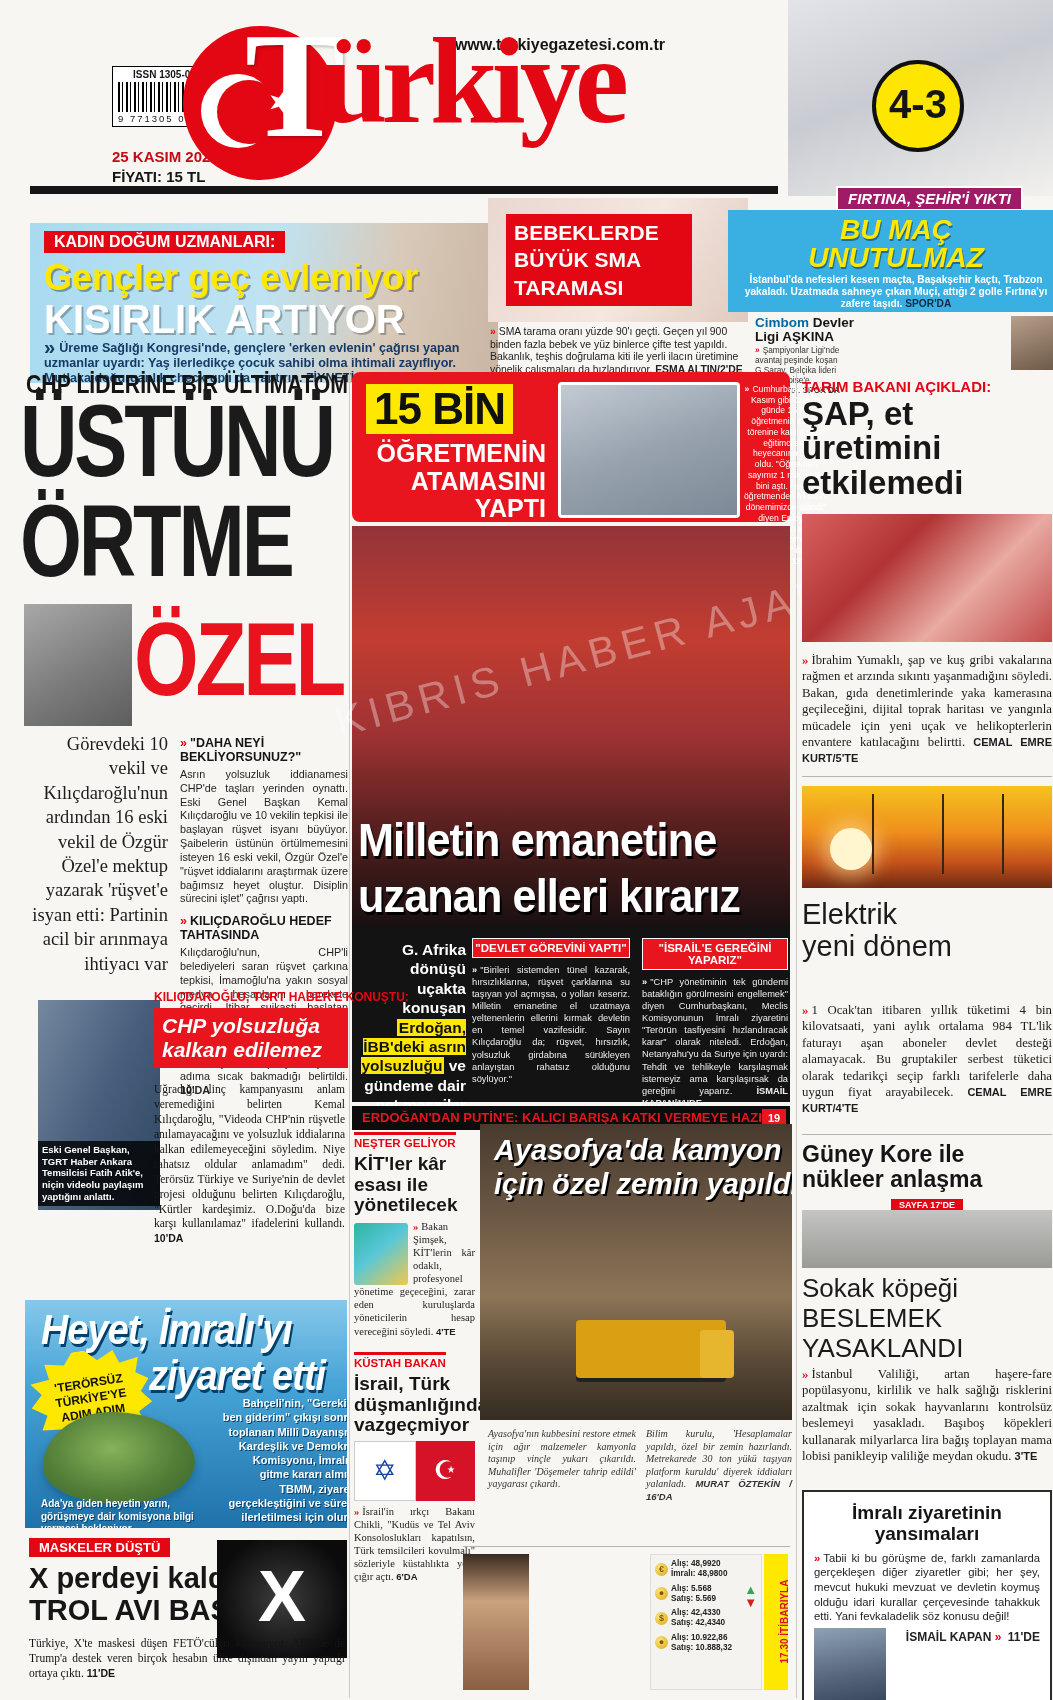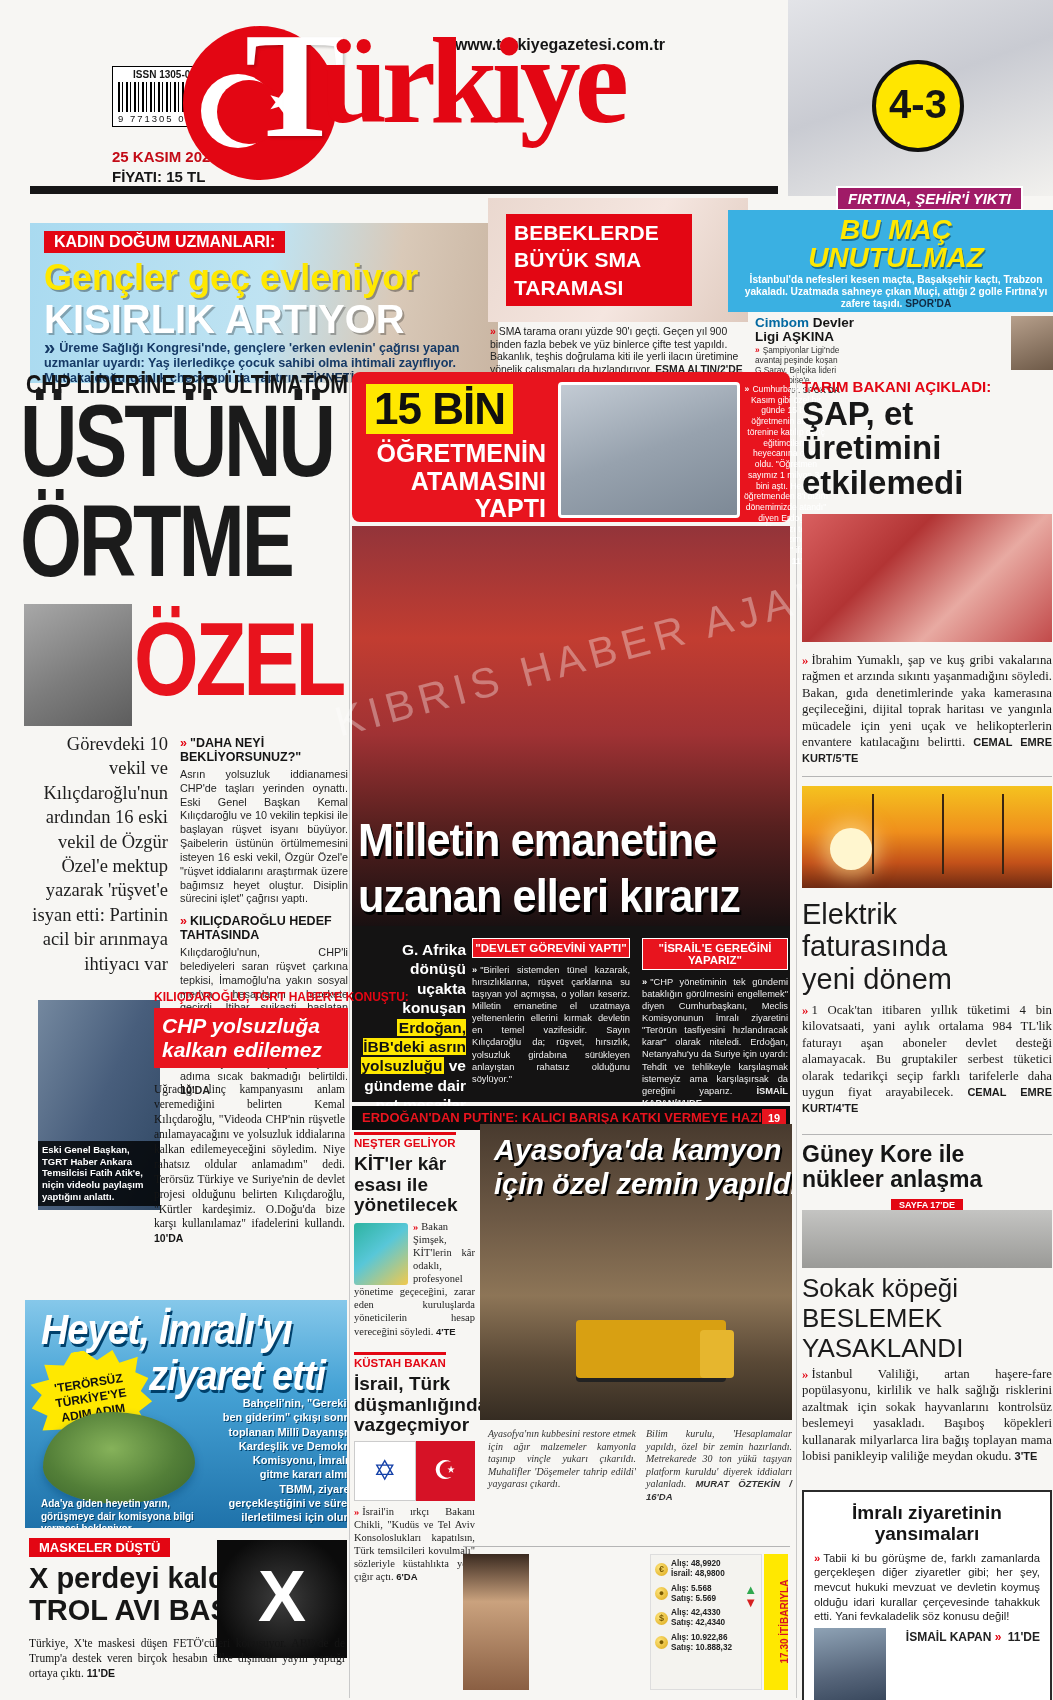--- a/index.html
+++ b/index.html
@@ -266,21 +266,20 @@
   <div class="abs rc rdiv" style="top:776px;"></div>
 
   <div class="abs rc power" style="top:786px;">
     <div class="sun"></div>
     <div class="pylon" style="left:70px;"></div>
     <div class="pylon" style="left:140px;"></div>
     <div class="pylon" style="left:200px;"></div>
   </div>
   <div class="abs rc rh2" style="top:898px;">
     <div>Elektrik</div>
-    <div>faturasında</div>
     <div>yeni dönem</div>
   </div>
   <div class="abs rc rbody" style="top:1002px;">
     <span class="q">»</span><span>1 Ocak'tan itibaren yıllık tüketimi 4 bin kilovatsaati, yani aylık ortalama 984 TL'lik faturayı aşan aboneler devlet desteği alamayacak. Bu gruptakiler serbest tüketici olarak tedarikçi seçip farklı tarifelerle daha uygun fiyat arayabilecek. </span><span class="rbyline">CEMAL EMRE KURT/4'TE</span>
   </div>
   <div class="abs rc rdiv" style="top:1134px;"></div>
 
   <div class="abs rc" style="top:1142px;text-align:left;">
     <div style="font-size:23px;font-weight:900;line-height:1.08;">
       <div>Güney Kore ile</div>
@@ -385,21 +384,21 @@
   </div>
 
   <div class="abs rdiv" style="left:463px;top:1546px;width:327px;"></div>
   <div class="abs woman"></div>
 
   <div class="abs fx">
     <div class="fxrow">
       <div class="coin">€</div>
       <div class="fxtxt">
         <div>Alış: 48,9920</div>
-        <div>İsrail: 48,9800</div>
+        <div>İmralı: 48,9800</div>
       </div>
     </div>
     <div class="fxrow">
       <div class="coin">●</div>
       <div class="fxtxt">
         <div>Alış: 5.568</div>
         <div>Satış: 5.569</div>
       </div>
     </div>
     <div class="fxrow">

